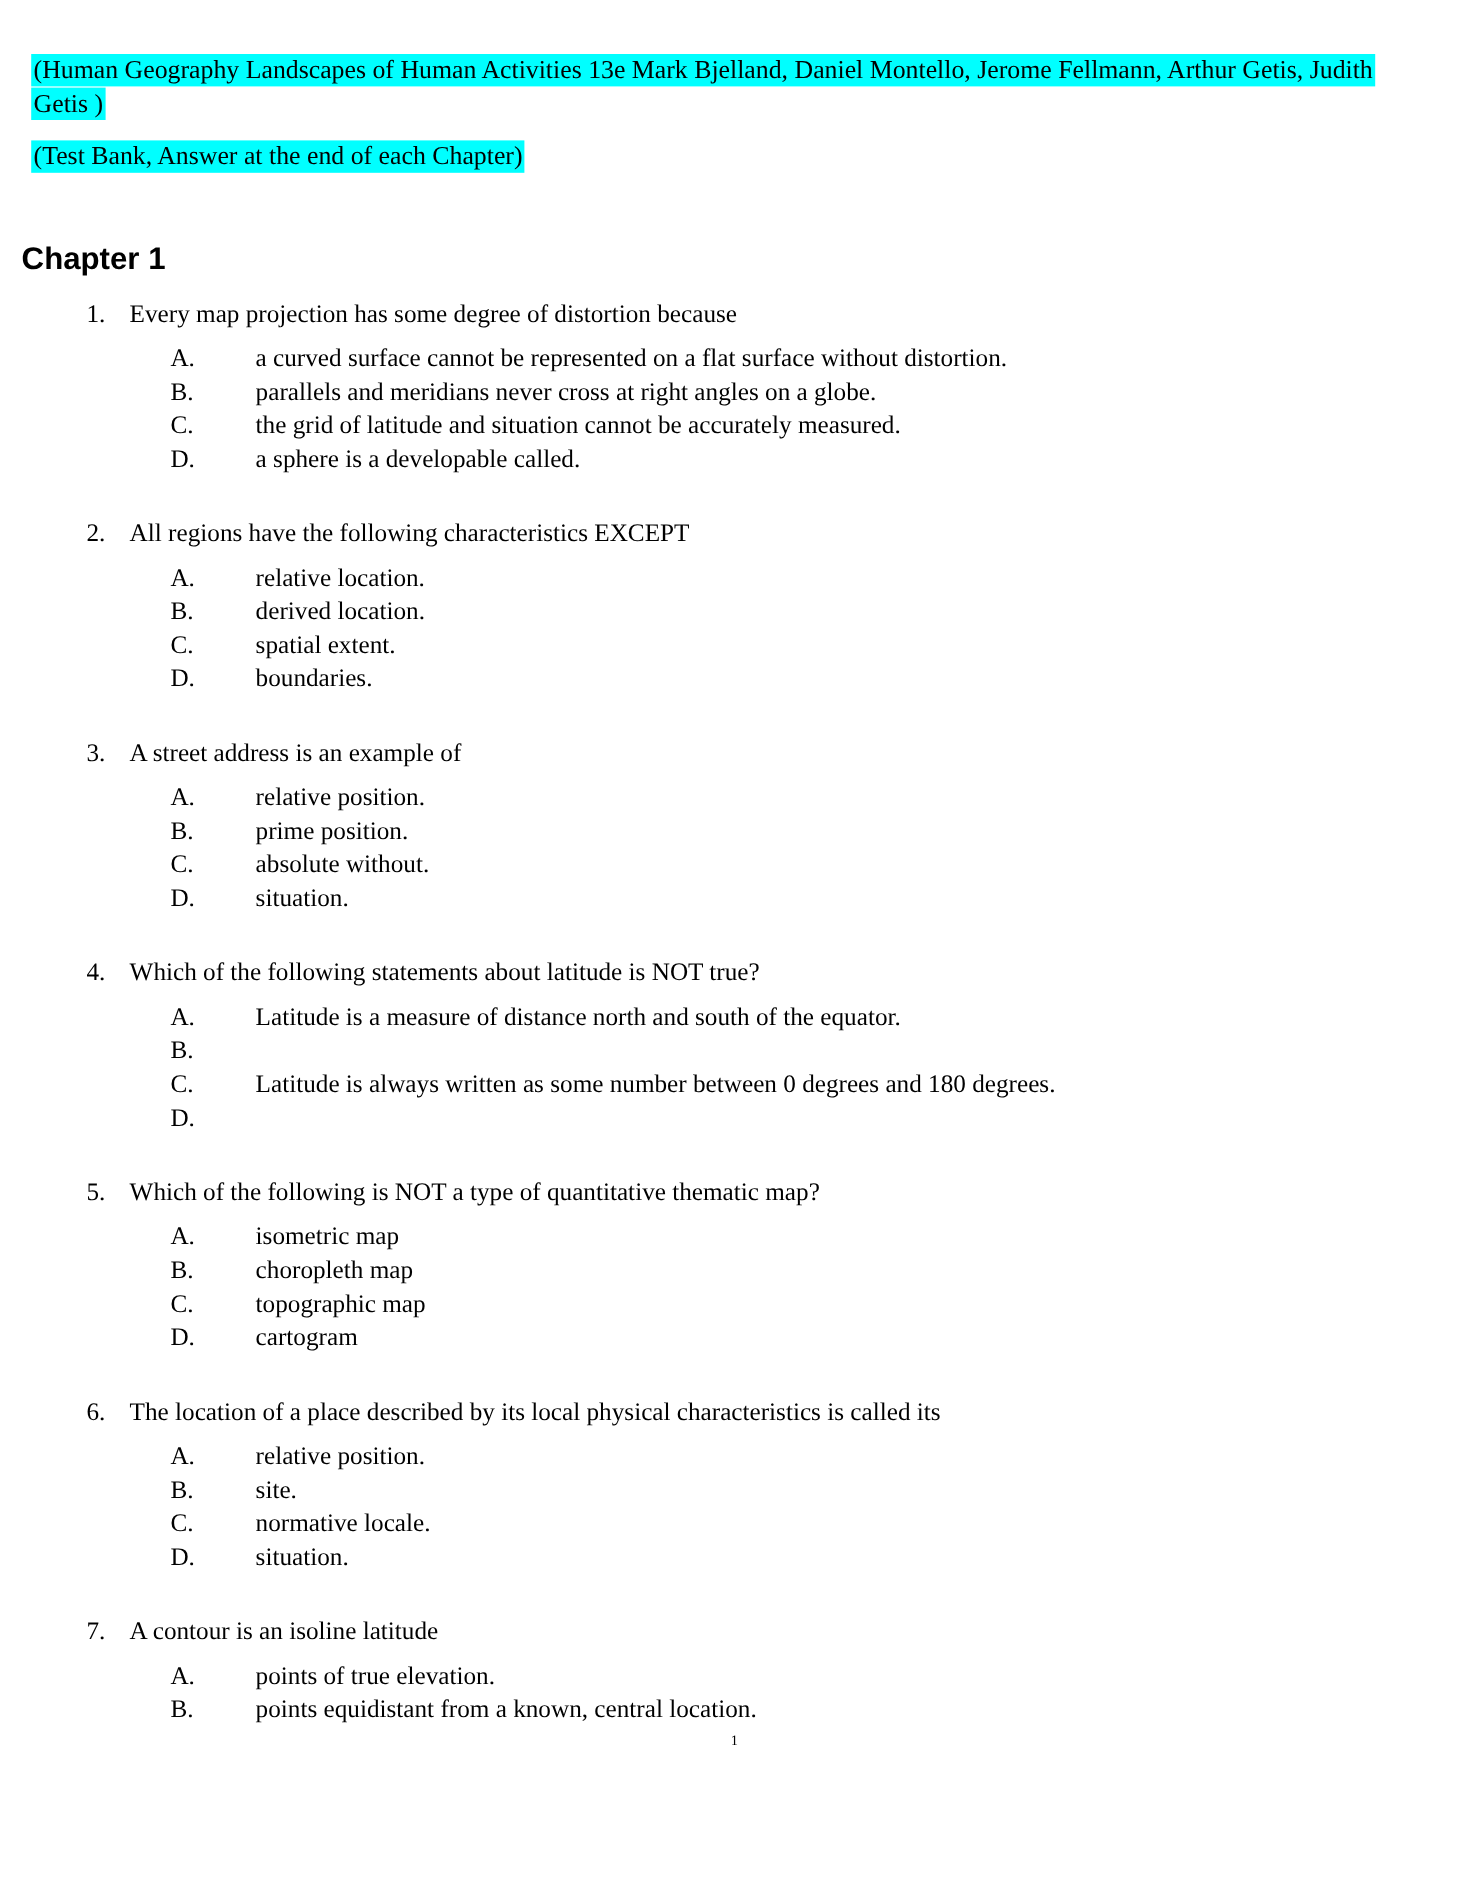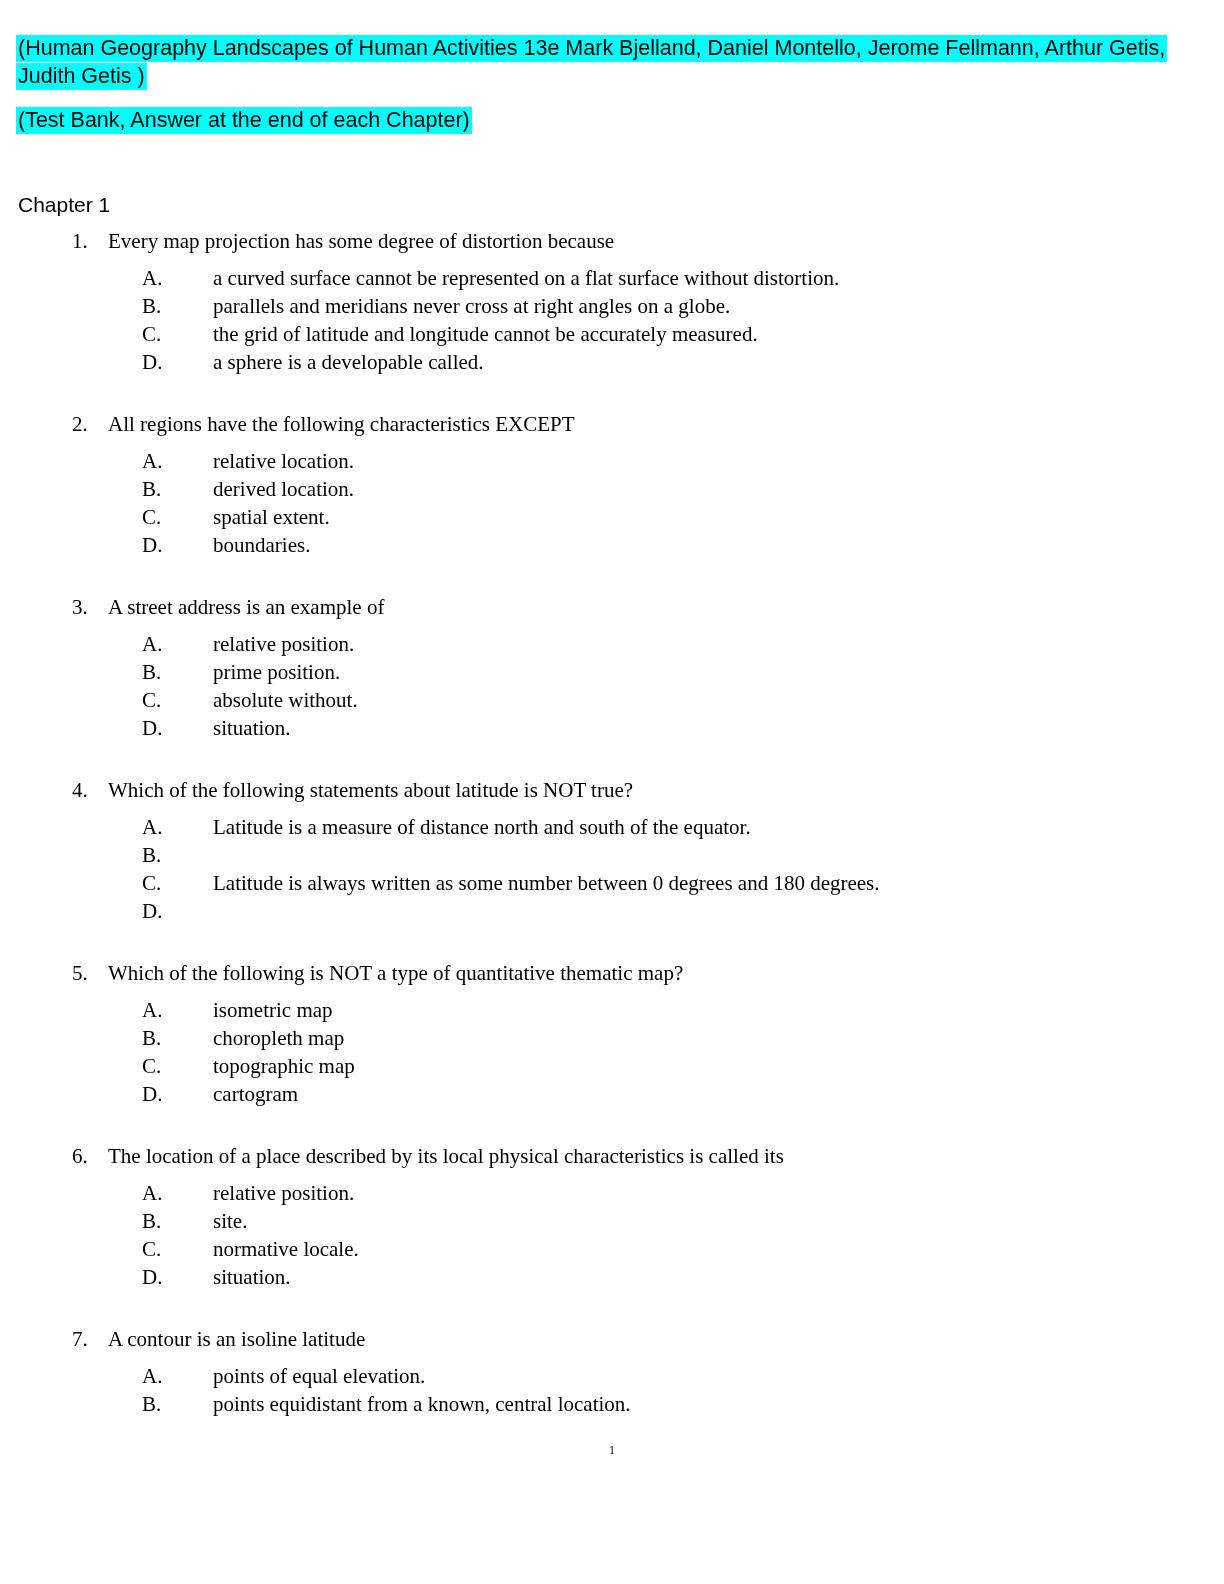--- a/index.html
+++ b/index.html
@@ -22,39 +22,41 @@
   
   .header {
     padding-top: 28px;
     margin-left: 10px;
     margin-right: 30px;
     font-family: "Liberation Sans", sans-serif;
     font-size: 21.5px;
     line-height: 28px;
   }
   .header p {
-    margin: 6px;
+    margin: 16px;
     max-width: 1150px;
+    font-family: Liberation Serif, serif;
   }
   .header p.subtitle {
     margin-top: 16px;
     max-width: 1150px;
   }
   .hl {
     background: #00ffff;
     padding: 1px 2px 2px 2px;
     -webkit-box-decoration-break: clone;
     box-decoration-break: clone;
   }
   
   .chapter {
-    margin: 57px 0 8px 18px;
+    margin: 57px 0 18px 18px;
     font-family: "Liberation Sans", sans-serif;
-    font-size: 21px;
-    line-height: 28px;
+    font-size: 26px;
+    line-height: 28px;
+    font-weight: bold;
   }
   
   .questions { }
   .question {
     margin-bottom: 34px;
   }
   .q-line {
     display: flex;
     padding-left: 72px;
     line-height: 28px;
@@ -115,21 +117,21 @@
     <span class="opt-text">a curved surface cannot be represented on a flat surface without distortion.</span>
   </div>
 
   <div class="option">
     <span class="opt-letter">B.</span>
     <span class="opt-text">parallels and meridians never cross at right angles on a globe.</span>
   </div>
 
   <div class="option">
     <span class="opt-letter">C.</span>
-    <span class="opt-text">the grid of latitude and longitude cannot be accurately measured.</span>
+    <span class="opt-text">the grid of latitude and situation cannot be accurately measured.</span>
   </div>
 
   <div class="option">
     <span class="opt-letter">D.</span>
     <span class="opt-text">a sphere is a developable called.</span>
   </div>
 </div>
   </div>
 
   <div class="question">
@@ -271,21 +273,21 @@
   </div>
 
   <div class="question">
     <div class="q-line">
       <span class="q-num">7.</span>
       <span class="q-text">A contour is an isoline latitude</span>
     </div>
     <div class="options">
   <div class="option">
     <span class="opt-letter">A.</span>
-    <span class="opt-text">points of equal elevation.</span>
+    <span class="opt-text">points of true elevation.</span>
   </div>
 
   <div class="option">
     <span class="opt-letter">B.</span>
     <span class="opt-text">points equidistant from a known, central location.</span>
   </div>
 </div>
   </div>
 </div>
 

